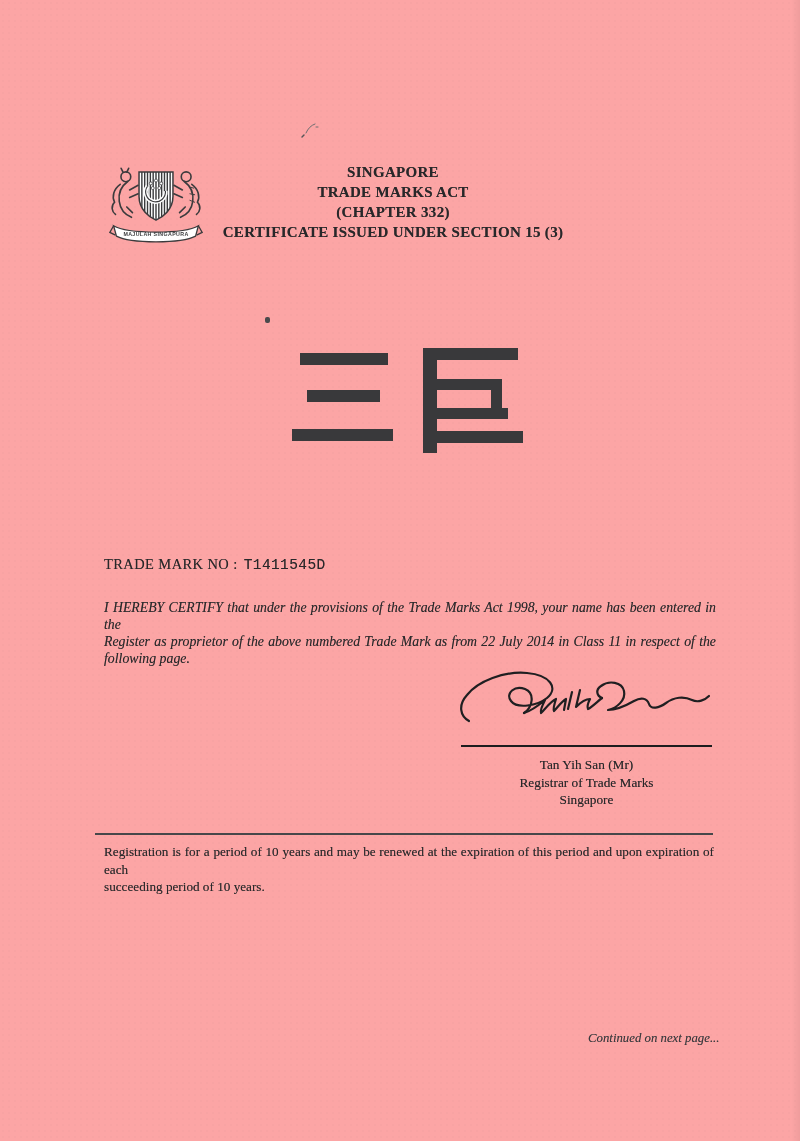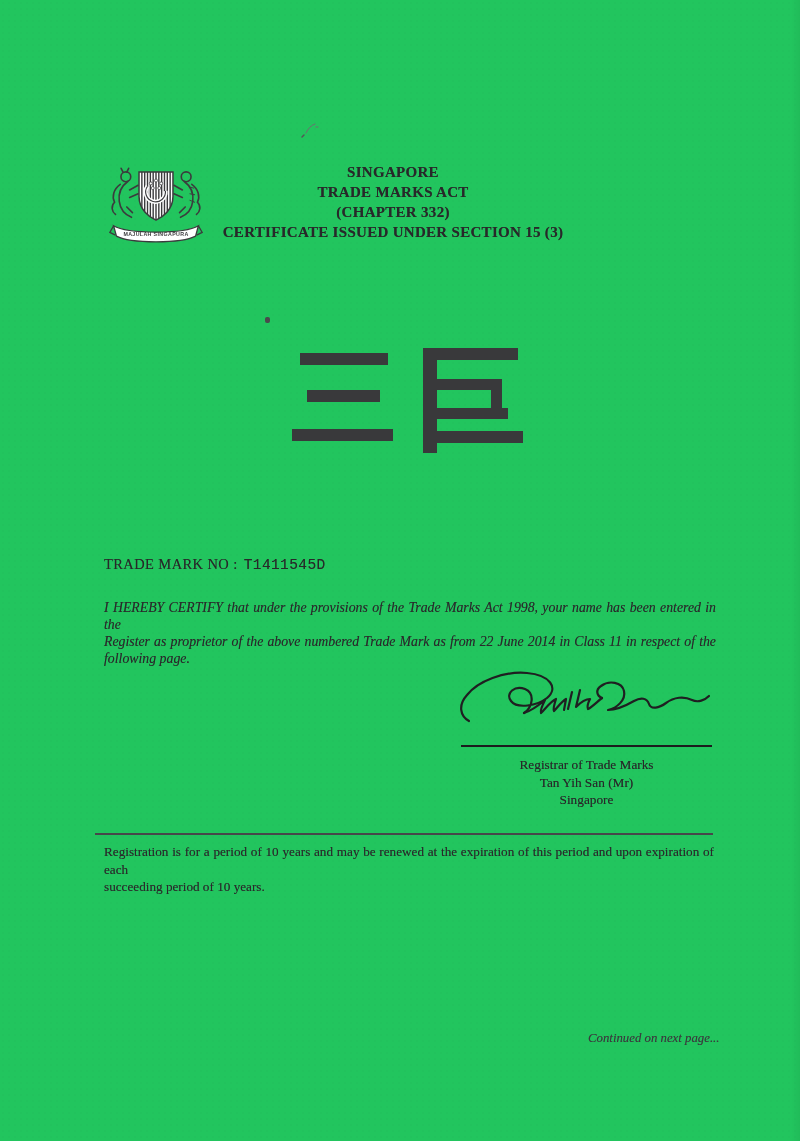--- a/index.html
+++ b/index.html
@@ -1,18 +1,18 @@
 <!DOCTYPE html>
 <html><head>
 <meta charset="utf-8">
 <style>
   html,body{margin:0;padding:0;background:#e8e8e8;}
   .page{
     position:relative;width:800px;height:1141px;margin:0 auto;
-    background:#22c55e;overflow:hidden;
+    background:#fca5a5;overflow:hidden;
     font-family:"Liberation Serif","DejaVu Serif",serif;
     color:#232325;
   }
   .page::before{
     content:"";position:absolute;inset:0;pointer-events:none;
     background-image:radial-gradient(rgba(60,60,60,0.018) 1px, transparent 1px);
     background-size:6px 6px;
   }
   .abs{position:absolute;}
   .edge-shade{right:0;top:0;width:9px;height:100%;
@@ -143,39 +143,39 @@
   </svg>
 
   <div class="abs details">
     <div>
       <span>TRADE MARK NO :</span><span class="val">T1411545D</span>
     </div>
   </div>
 
   <div class="abs certify">
     <div class="justify-line">I  HEREBY CERTIFY that under the provisions of the Trade Marks Act 1998, your name has been entered in the</div>
-    <div class="justify-line">Register as proprietor of the above numbered Trade Mark as from 22 June 2014 in Class 11 in respect of the</div>
+    <div class="justify-line">Register as proprietor of the above numbered Trade Mark as from 22 July 2014 in Class 11 in respect of the</div>
     <div>following page.</div>
   </div>
 
   <svg class="abs sig" width="260" height="70" viewBox="0 0 260 70">
     <g stroke="#1f1f21" stroke-width="2.2" fill="none" stroke-linecap="round" stroke-linejoin="round">
       <path d="M14,58 C5,53 3,42 12,32 C23,18 49,8 72,10 C95,12 104,25 92,35 C82,43 62,46 56,38 C50,30 60,22 70,26 C80,30 78,44 69,50"></path>
       <path d="M69,50 C76,48 84,42 90,37 C87,43 85,48 86,50 C90,46 96,38 101,36 C99,42 98,46 99,48 C103,44 107,38 111,36 L109,47"></path>
       <path d="M117,29 L113,46"></path>
       <path d="M125,27 L121,44 C125,40 131,36 135,36 C133,40 132,44 133,46 C137,44 143,38 147,35"></path>
       <path d="M147,35 C142,33 140,27 146,23 C154,17 167,19 169,28 C171,37 162,45 153,47 C162,47 172,42 179,38 C186,34 192,35 194,41 C196,47 204,45 211,40 C219,34 229,33 237,37 C243,40 250,37 254,33"></path>
     </g>
   </svg>
 
   <div class="abs sig-line"></div>
 
   <div class="abs registrar">
+    <div>Tan Yih San (Mr)</div>
     <div>Registrar of Trade Marks</div>
-    <div>Tan Yih San (Mr)</div>
     <div>Singapore</div>
   </div>
 
   <div class="abs footer-rule"></div>
   <div class="abs footer-text">
     <div class="justify-line">Registration is for a period of 10 years and may be renewed at the expiration of this period and upon expiration of each</div>
     <div>succeeding period of 10 years.</div>
   </div>
 
   <div class="abs continued">Continued on next page...</div>

